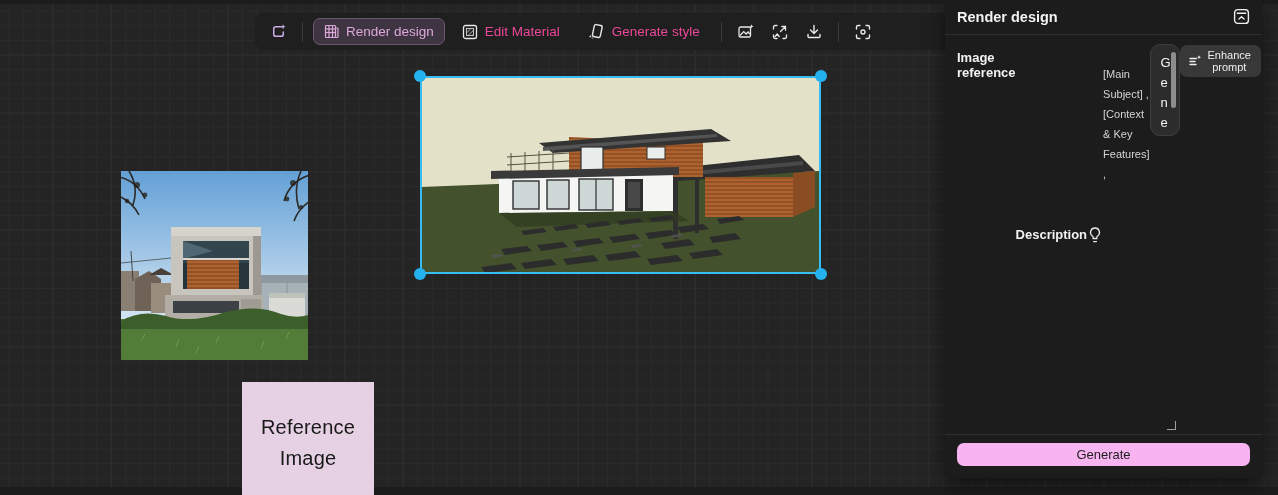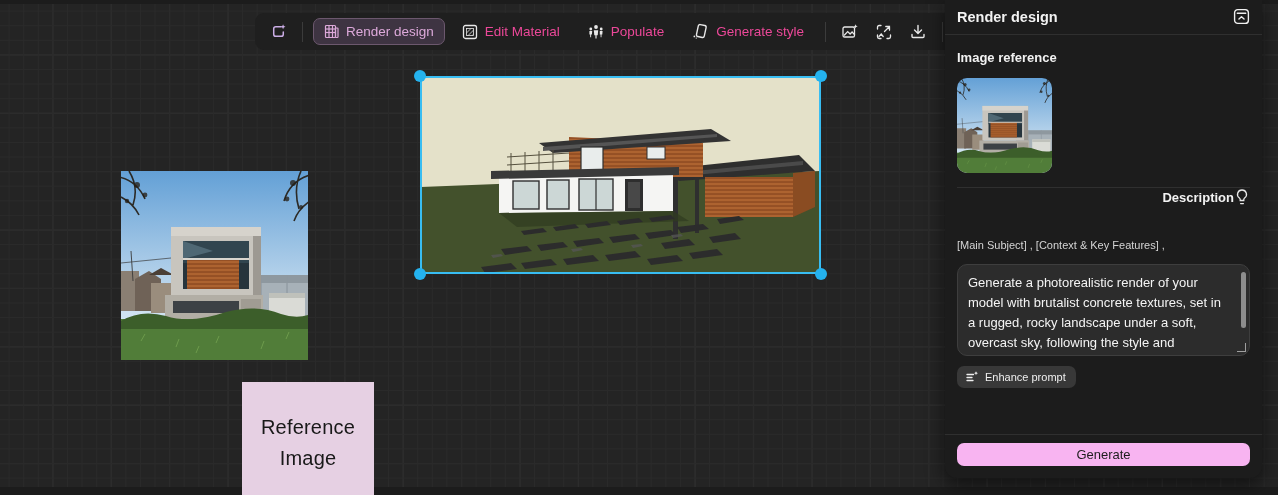--- a/index.html
+++ b/index.html
@@ -54,21 +54,21 @@
   
   .panel {
     position:absolute; left:945px; top:0; width:317px; height:478px; z-index:10;
     background:#1c1c1c; border-radius:0 0 12px 12px;
     box-shadow:0 6px 18px rgba(0,0,0,.55);
     display:flex; flex-direction:column; color:#f2f2f2;
   }
   .panel-header { display:flex; align-items:center; justify-content:space-between;
     padding:8px 12px 9px 12px; border-bottom:1px solid #2f2f2f; }
   .panel-title { font-size:14.5px; font-weight:700; }
-  .panel-body { padding:0 12px; display:flex; flex-direction:column; flex:1; }
+  .panel-body { padding:0 12px; display:flex; flex:1; }
   .section-label { font-size:13px; font-weight:700; margin-top:15px; }
   .thumb { margin-top:13px; width:95px; height:95px; border-radius:10px; overflow:hidden; }
   .thumb svg { display:block; }
   .hr { height:1px; background:#2f2f2f; margin-top:14px; }
   .desc-row { display:flex; align-items:center; justify-content:flex-end; }
   .formula { margin-top:9px; font-size:11px; line-height:20px; color:#d4d4d4; }
   .formula .fh { display:inline-flex; align-items:center; gap:5px; }
   .prompt-wrap { position:relative; margin-top:9px; }
   textarea.prompt {
     width:100%; height:92px; resize:none; overflow:hidden;
@@ -286,33 +286,20 @@
   <div class="tb-btn">
     <span class="iconbox">
       <svg width="16" height="16" viewBox="0 0 16 16" fill="none">
         <rect x="1.5" y="1.5" width="13" height="13" rx="2" stroke="#e8e8e8" stroke-width="1.3"></rect>
         <rect x="4.5" y="4.5" width="7" height="7" fill="url(#hatch)" stroke="#e8e8e8" stroke-width="0.8"></rect>
       </svg>
     </span>
     <span>Edit Material</span>
   </div>
 
-  <div class="tb-btn">
-    <span class="iconbox">
-      <svg width="16" height="16" viewBox="0 0 16 16" fill="#e8e8e8">
-        <circle cx="8" cy="3" r="1.9"></circle>
-          <path d="M5.8 6.2 h4.4 l-.5 5 h-1.1 v3.2 h-1.2 v-3.2 h-1.1 z"></path>
-        <circle cx="2.8" cy="5" r="1.4"></circle>
-          <path d="M1.4 7 h2.8 l-.3 3.6 h-.8 v2.6 h-.9 v-2.6 h-.8 z"></path>
-        <circle cx="13.2" cy="5" r="1.4"></circle>
-          <path d="M11.8 7 h2.8 l-.3 3.6 h-.8 v2.6 h-.9 v-2.6 h-.8 z"></path>
-      </svg>
-    </span>
-    <span>Populate</span>
-  </div>
 
   <div class="tb-btn">
     <span class="iconbox">
       <svg width="17" height="17" viewBox="0 0 16 16" fill="none" stroke="#e8e8e8" stroke-width="1.3">
         <rect x="5" y="1.8" width="7.5" height="11.5" rx="1.6" transform="rotate(12 8.75 7.5)"></rect>
         <circle cx="2.2" cy="12.6" r="0.8" fill="#e8e8e8" stroke="none"></circle>
         <circle cx="4" cy="14.2" r="0.6" fill="#e8e8e8" stroke="none"></circle>
       </svg>
     </span>
     <span>Generate style</span>

